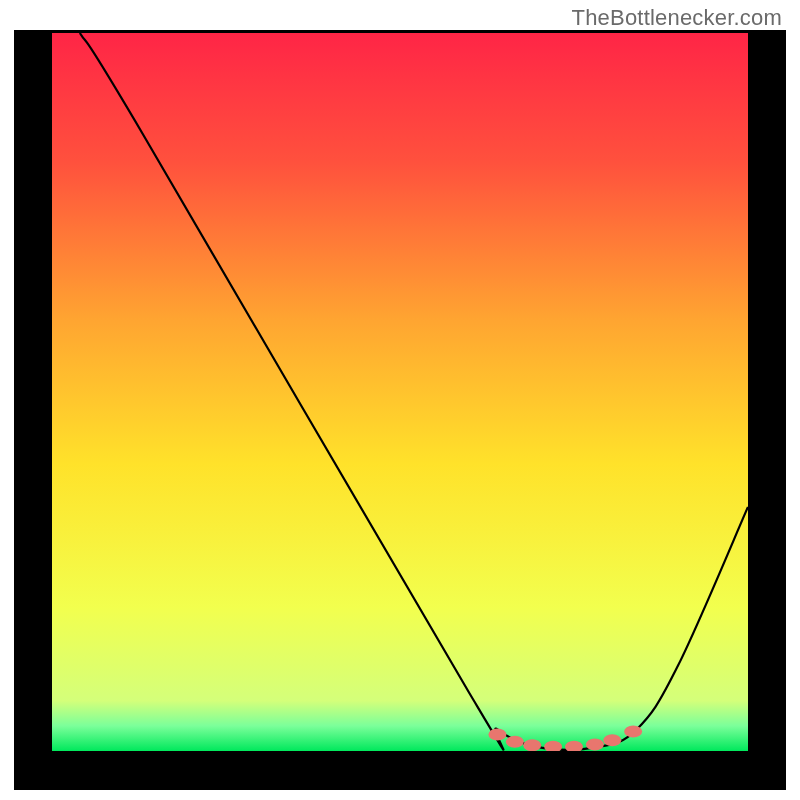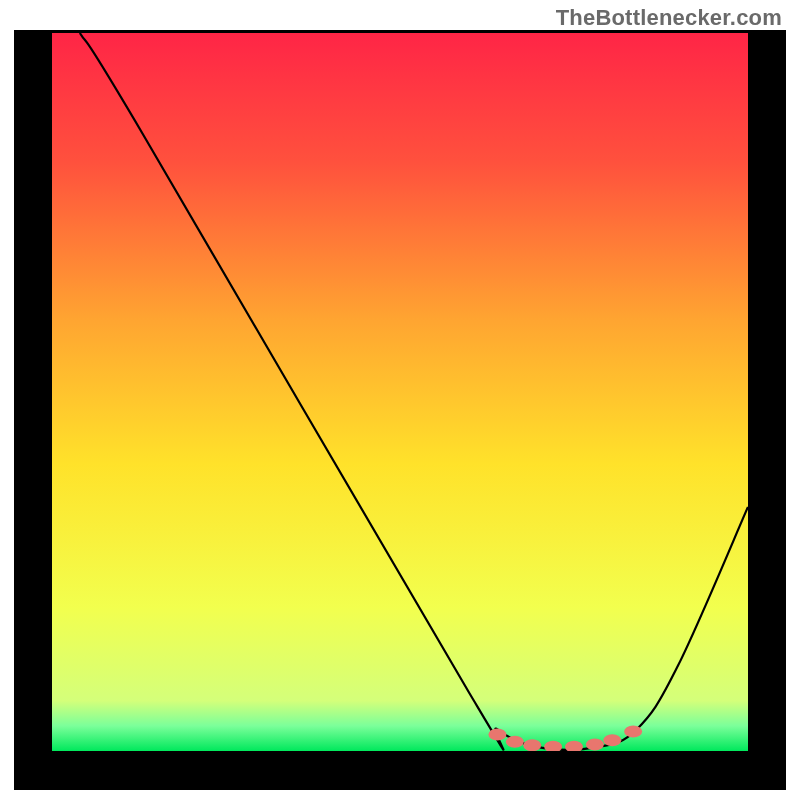--- a/index.html
+++ b/index.html
@@ -10,21 +10,21 @@
     width: 800px;
     height: 800px;
     position: relative;
   }
   .watermark {
     position: absolute;
     top: 5px;
     right: 18px;
     font-size: 22px;
     color: #6a6a6a;
-    font-weight: 700;
+    font-weight: 400;
     letter-spacing: 0.2px;
   }
   .chart-container {
     position: absolute;
     top: 30px;
     left: 14px;
     width: 772px;
     height: 760px;
     background: #000;
   }

